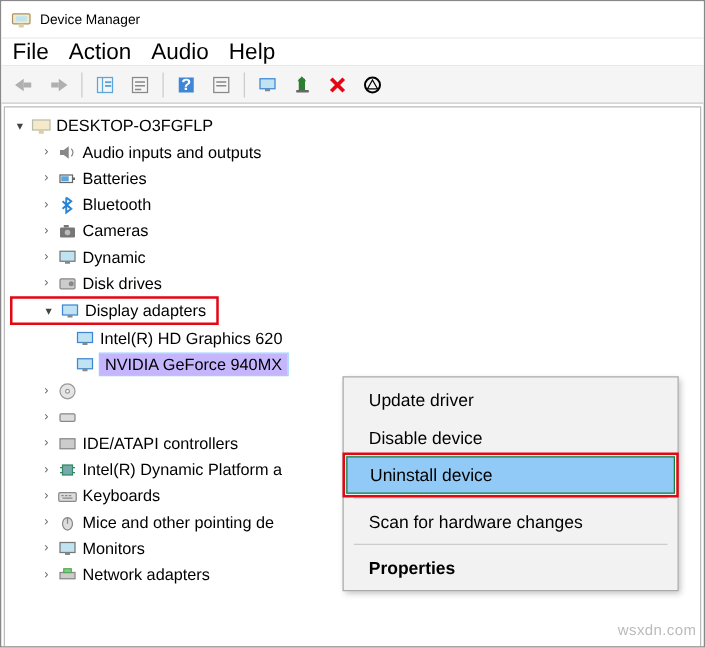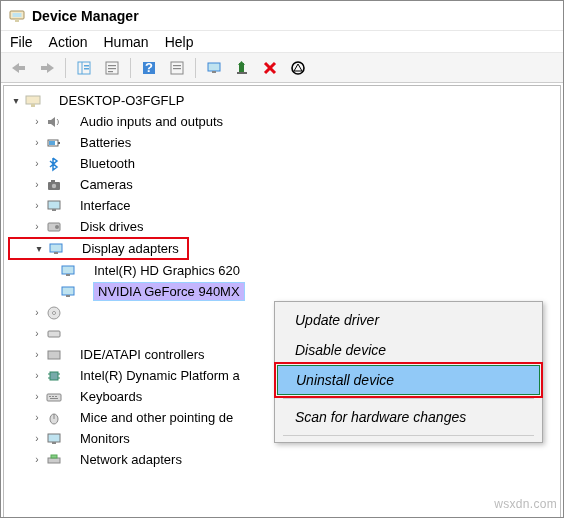--- a/index.html
+++ b/index.html
@@ -1,42 +1,42 @@
 <!DOCTYPE html>
 <html><head>
 <meta charset="utf-8">
 <style>
 * { box-sizing: border-box; margin: 0; padding: 0; font-family: "Segoe UI", Tahoma, sans-serif; font-size: 13px; color: #000; }
 body { width: 564px; height: 518px; background: #fff; border: 1px solid #888; position: relative; overflow: hidden; }
 
 .titlebar { height: 30px; display: flex; align-items: center; padding-left: 8px; background: #fff; border-bottom: 1px solid #e8e8e8; }
 .titlebar .app-icon { width: 16px; height: 16px; margin-right: 7px; }
-.titlebar .title { font-size: 14px; font-weight: bold; }
+.titlebar .title { font-size: 11px; }
 
 .menubar { height: 22px; display: flex; align-items: center; padding-left: 9px; gap: 16px; background: #fff; border-bottom: 1px solid #e8e8e8; }
-.menubar span { font-size: 14px; }
+.menubar span { font-size: 18px; }
 
 .toolbar { height: 30px; display: flex; align-items: center; padding-left: 6px; gap: 4px; background: #f5f5f5; border-bottom: 1px solid #ccc; }
 .tb-btn { width: 24px; height: 24px; display: flex; align-items: center; justify-content: center; }
 .tb-sep { width: 1px; height: 20px; background: #ccc; margin: 0 2px; }
 
 .client { padding: 4px 0 4px 4px; height: calc(100% - 82px); border: 1px solid #bbb; margin: 2px; }
 
 .tree { position: relative; }
 .row { display: flex; align-items: center; height: 21px; white-space: nowrap; }
 .arrow { width: 12px; margin-right: 2px; text-align: center; color: #666; font-size: 10px; user-select: none; }
 .arrow.open { color: #444; }
 .icon { width: 18px; display: flex; align-items: center; justify-content: center; }
-.label { margin-left: 17px; font-size: 13px; }
+.label { margin-left: 3px; font-size: 13px; }
 
 .box-red { border: 2.5px solid #e30613; }
 
 
 .context-menu { position: absolute; left: 273px; top: 300px; width: 269px; background: #f2f2f2; border: 1px solid #aaa; box-shadow: 2px 2px 5px rgba(0,0,0,.25); padding: 3px 2px; }
-.cm-item { height: 30px; display: flex; align-items: center; padding-left: 18px; font-size: 14px; font-style: italic; }
+.cm-item { height: 30px; display: flex; align-items: center; padding-left: 18px; font-size: 14px; }
 .cm-sep { height: 1px; background: #ccc; margin: 3px 6px; }
 .cm-highlight { background: #91c9f7; border: 1px solid #15803d; }
 .cm-highlight-box { border: 2.5px solid #e30613; position: absolute; }
 
 .watermark { position: absolute; right: 6px; bottom: 6px; font-size: 12px; color: #bbb; letter-spacing: .3px; }
 </style>
 </head>
 <body>
 
 <div class="titlebar">
@@ -46,21 +46,21 @@
         <rect x="6" y="11" width="4" height="3" fill="#d8cfa8"></rect>
         <rect x="3.5" y="5" width="9" height="4" fill="#bfe3f0"></rect>
       </svg>
   </span>
   <span class="title">Device Manager</span>
 </div>
 
 <div class="menubar">
   <span>File</span>
   <span>Action</span>
-  <span>Human</span>
+  <span>Audio</span>
   <span>Help</span>
 </div>
 
 <div class="toolbar">
   <span class="tb-btn">
       <svg width="18" height="14">
         <polygon points="9,2 2,7 9,12" fill="#b0b0b0"></polygon>
         <rect x="9" y="5" width="6" height="4" fill="#b0b0b0"></rect>
       </svg>
     </span>
@@ -190,21 +190,21 @@
     </div>
 
     <div class="row" style="padding-left:23px">
       <span class="arrow">›</span>
       <span class="icon">
           <svg width="16" height="16">
             <rect x="2" y="3" width="12" height="8" fill="#bfe3f0" stroke="#777"></rect>
             <rect x="6" y="11" width="4" height="2" fill="#888"></rect>
           </svg>
         </span>
-      <span class="label">Interface</span>
+      <span class="label">Dynamic</span>
     </div>
 
     <div class="row" style="padding-left:23px">
       <span class="arrow">›</span>
       <span class="icon">
           <svg width="16" height="16">
             <rect x="2" y="4" width="12" height="8" rx="1" fill="#ccc" stroke="#888"></rect>
             <circle cx="11" cy="8" r="2" fill="#888"></circle>
           </svg>
         </span>
@@ -341,15 +341,16 @@
 <div class="context-menu">
   <div class="cm-item">Update driver</div>
   <div class="cm-item">Disable device</div>
   <div style="position:relative;">
     <div class="cm-item cm-highlight">Uninstall device</div>
     <div class="cm-highlight-box" style="left:-3px; top:-3px; right:-3px; bottom:-3px;"></div>
   </div>
   <div class="cm-sep"></div>
   <div class="cm-item">Scan for hardware changes</div>
   <div class="cm-sep"></div>
+  <div class="cm-item" style="font-weight:bold">Properties</div>
 </div>
 
 <div class="watermark">wsxdn.com</div>
 
 </body></html>

